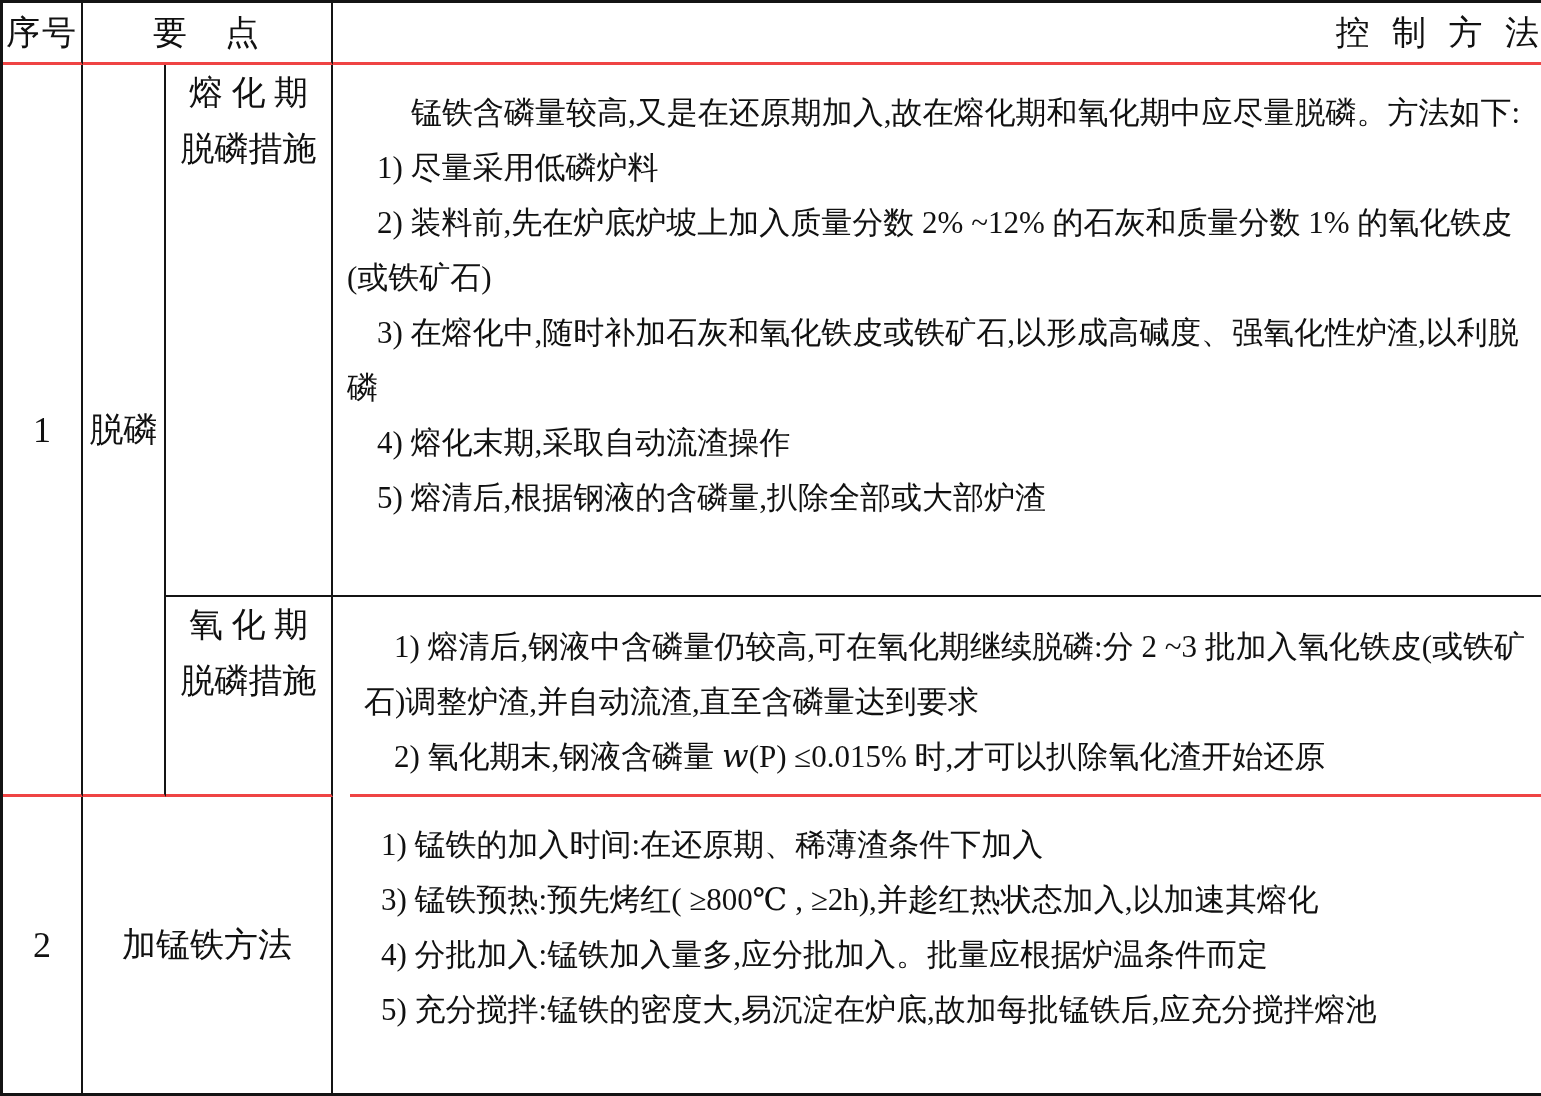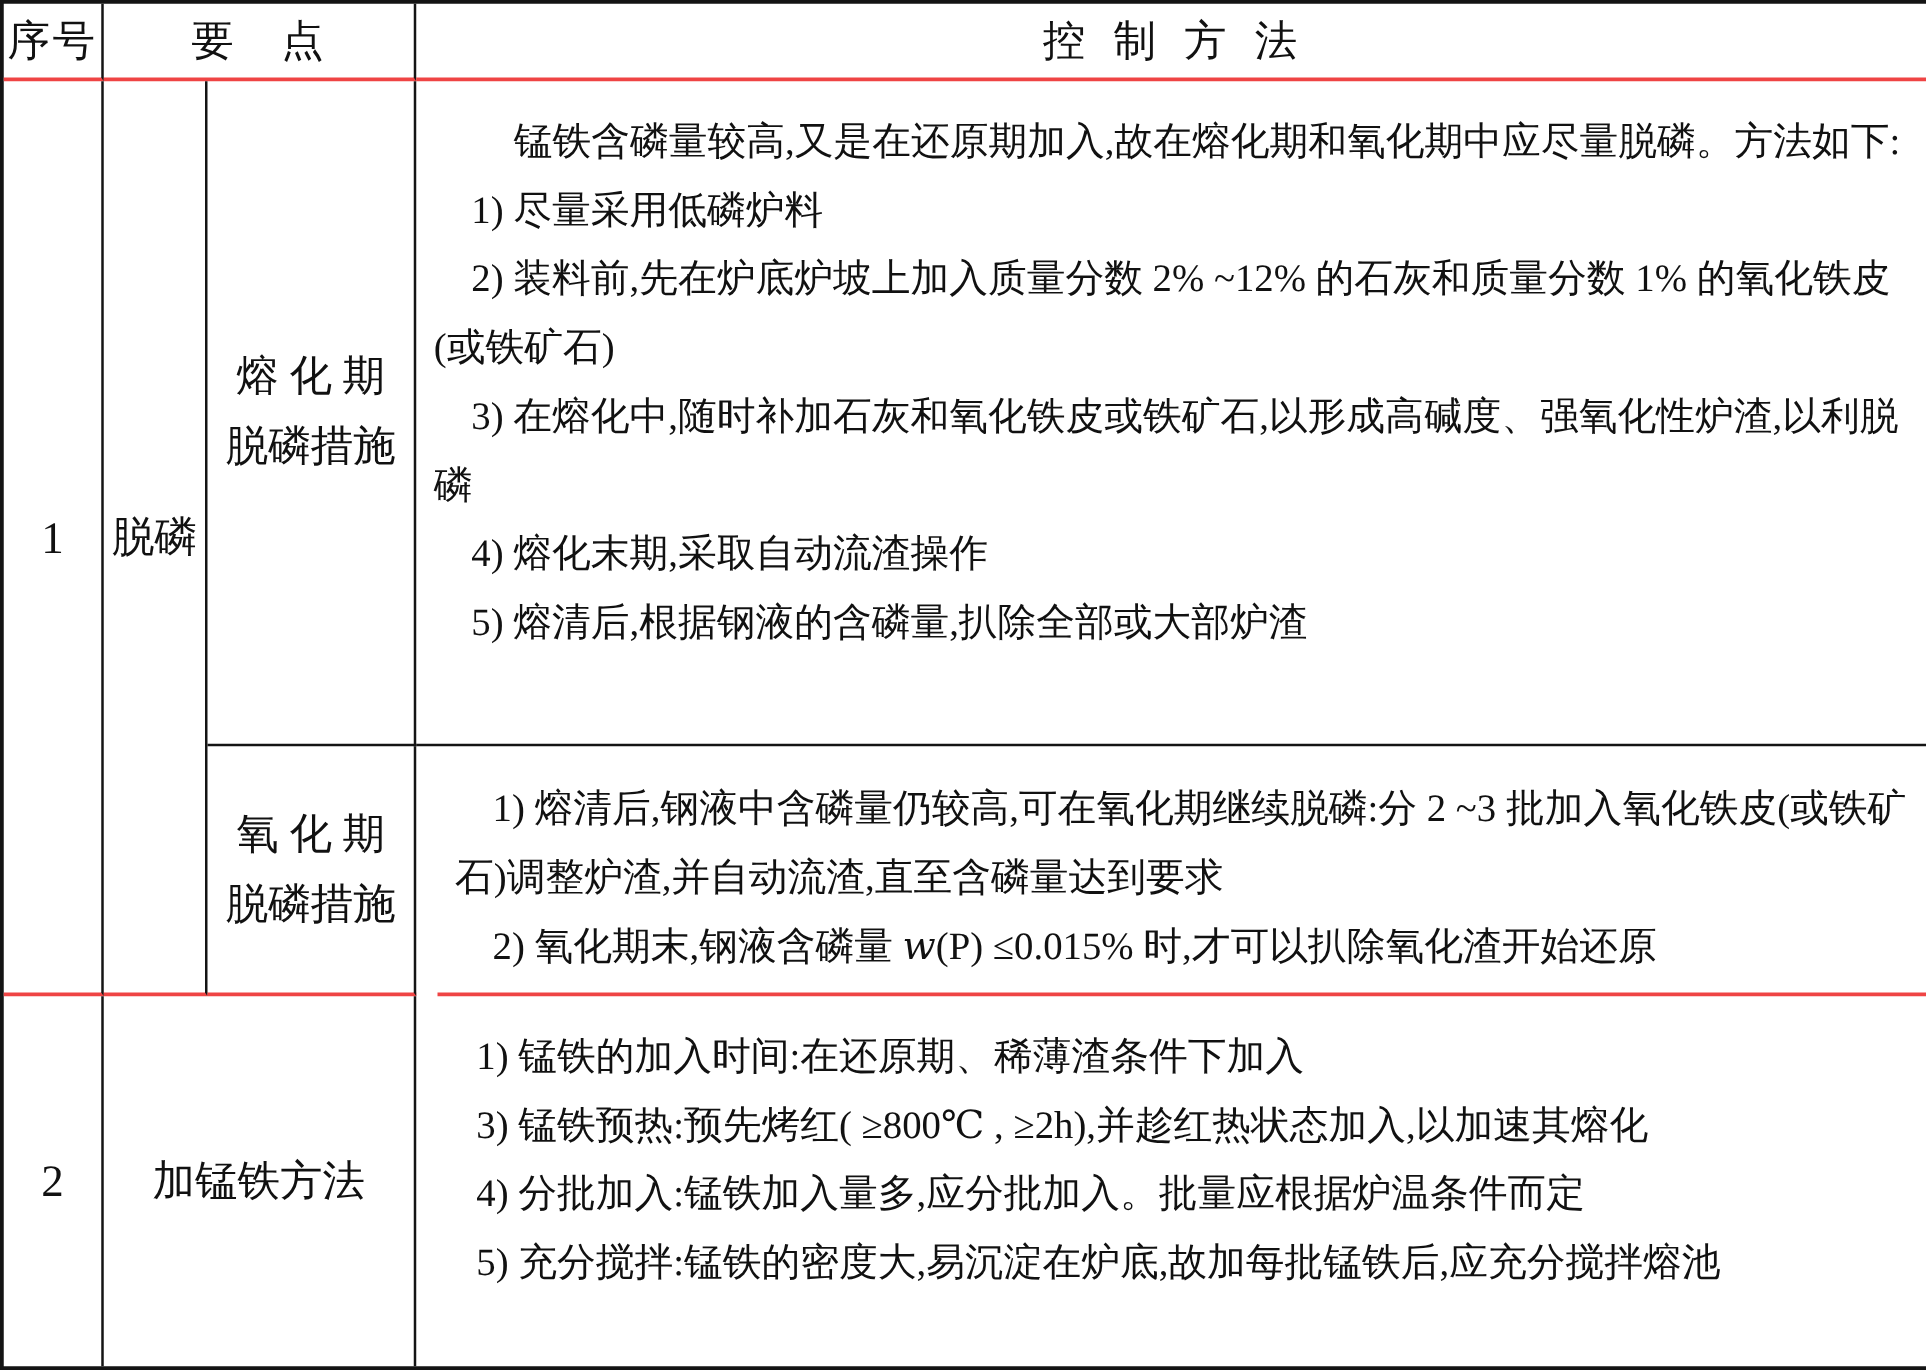--- a/index.html
+++ b/index.html
@@ -36,40 +36,40 @@
   .bb2 { border-bottom: 2px solid #141414; }
 
   
   .hdr {
     display: flex;
     align-items: center;
     justify-content: center;
     font-size: 34px;
     letter-spacing: 2px;
   }
-  .hdr-wide { word-spacing: 10px; }
+  .hdr-wide { word-spacing: 10px; justify-content: flex-end; }
 
   
   .num {
     display: flex;
     align-items: center;
     justify-content: center;
     font-size: 36px;
   }
   .point {
     display: flex;
     align-items: center;
     justify-content: center;
     font-size: 34px;
   }
   .sublabel {
     display: flex;
     flex-direction: column;
     align-items: center;
-    justify-content: center;
+    justify-content: flex-start;
     font-size: 34px;
     line-height: 56px;
   }
 
   
   .content {
     font-size: 31px;
     line-height: 55px;
     padding: 0 6px 0 14px;
   }

